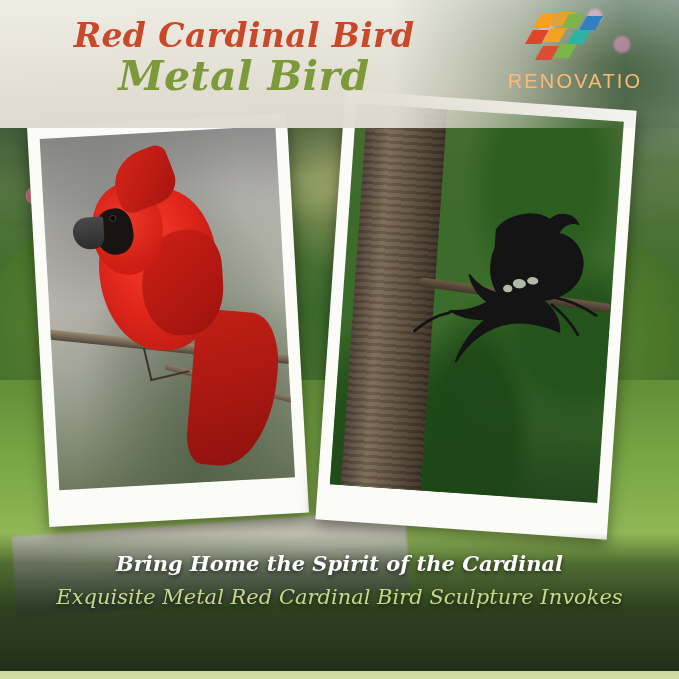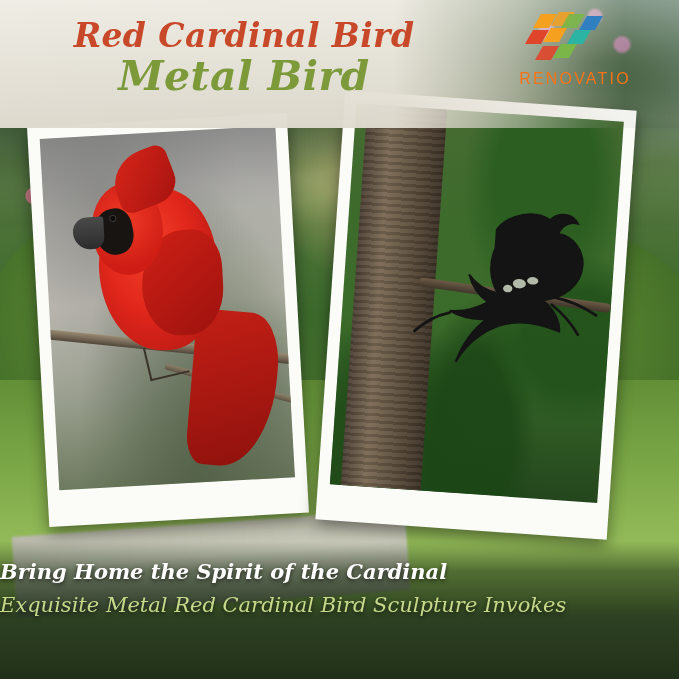--- a/index.html
+++ b/index.html
@@ -104,21 +104,21 @@
   }
 
   
   .brand{
     position:absolute;right:18px;top:12px;width:172px;height:96px;z-index:6;
     text-align:center;
   }
   .brand-mark{position:relative;height:56px;}
   .brand-name{
     font-family:"Liberation Sans",sans-serif;
-    font-size:16px;letter-spacing:2.2px;color:#f97316;
+    font-size:20px;letter-spacing:2.2px;color:#fdba74;
     font-weight:500;margin-top:2px;
   }
 
   
   .polaroid{
     position:absolute;background:#fbfbf7;
     box-shadow:0 6px 16px rgba(0,0,0,.45);
     z-index:4;
   }
   .polaroid .photo{position:absolute;overflow:hidden;}
@@ -238,22 +238,23 @@
       radial-gradient(ellipse at 20% 92%, rgba(32,76,24,.85) 0 18%, rgba(32,76,24,0) 30%);
   }
   .mp-sil{position:absolute;left:26%;top:14%;width:70%;height:66%;}
   .mp-watermark{
     position:absolute;right:6px;bottom:4px;
     font-size:7px;color:rgba(255,255,255,.5);
   }
 
   
   .caption{
-    position:absolute;left:0;bottom:0;width:100%;height:138px;z-index:7;
+    position:absolute;left:0;bottom:8px;width:100%;height:138px;z-index:7;
     background:linear-gradient(to bottom, rgba(20,40,14,0) 0%, rgba(20,40,14,.55) 22%, rgba(16,34,12,.82) 55%, rgba(14,30,10,.9) 100%);
+    text-align:center;
   }
   .cap1{
     margin-top:18px;
     font-family:"DejaVu Serif",serif;font-weight:bold;font-style:italic;
     font-size:21px;color:#ffffff;
     text-shadow:0 2px 4px rgba(0,0,0,.6);
   }
   .cap2{
     margin-top:7px;
     font-family:"DejaVu Serif",serif;font-weight:normal;font-style:italic;

